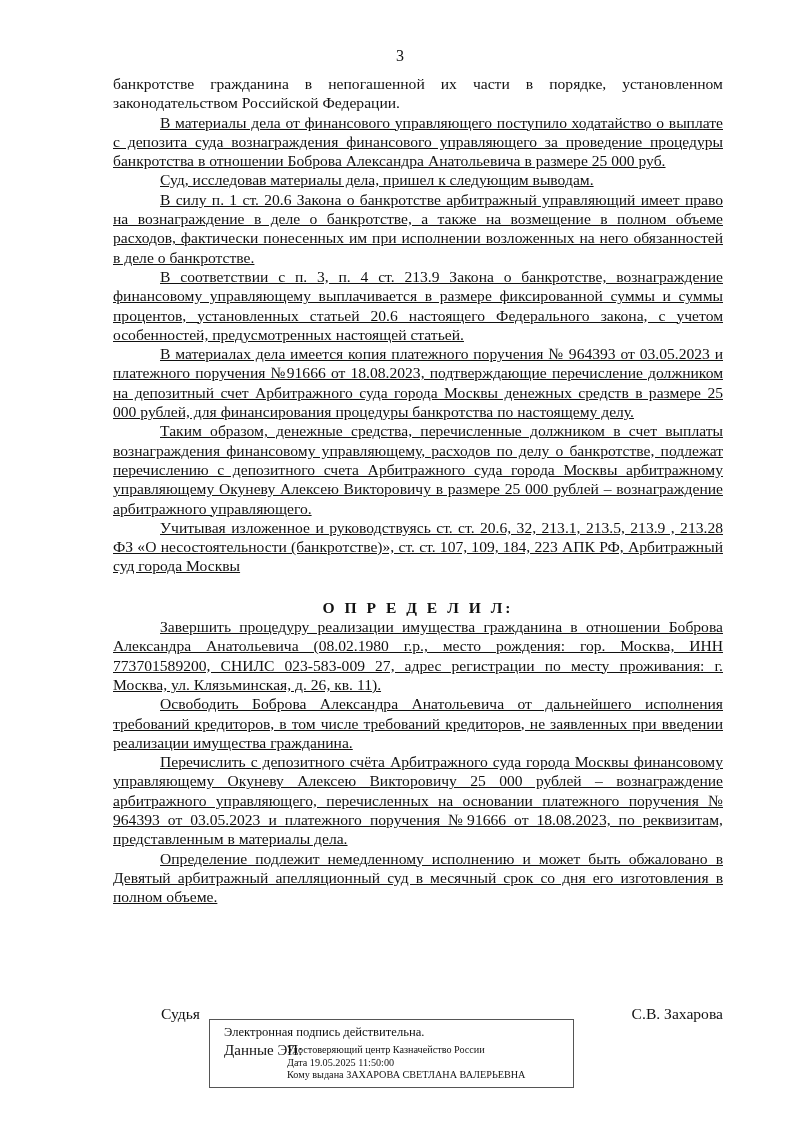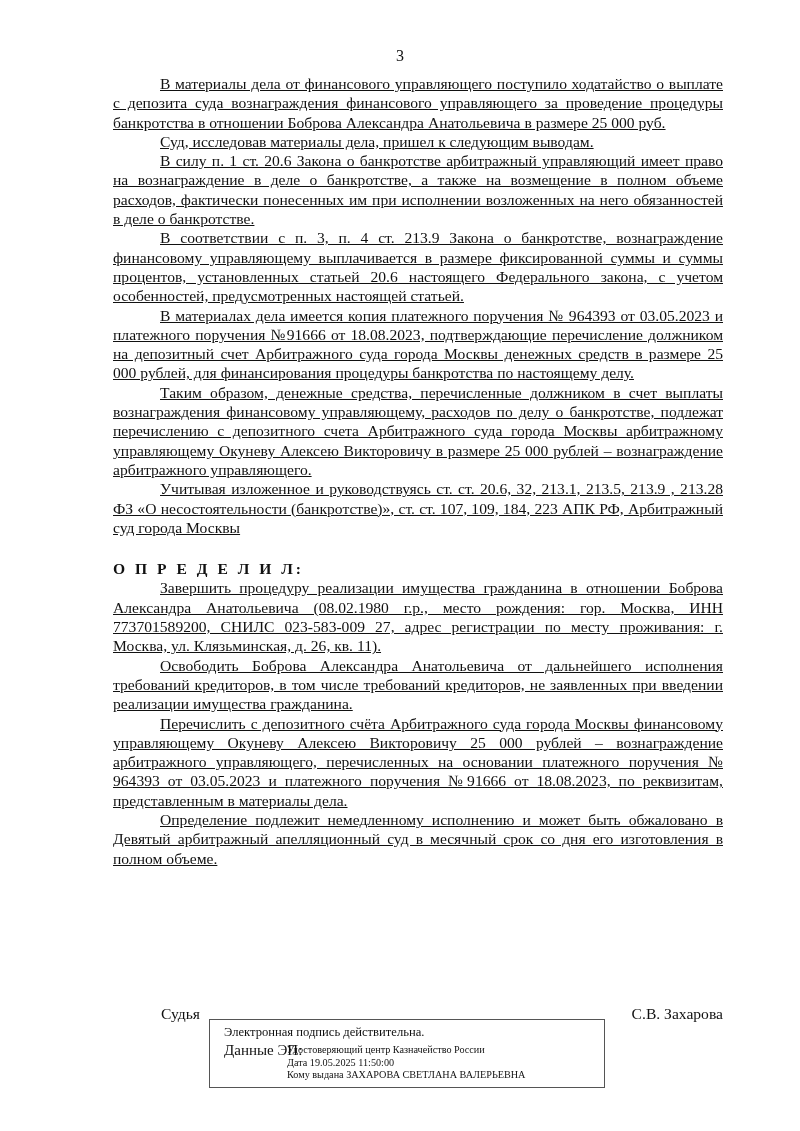--- a/index.html
+++ b/index.html
@@ -4,36 +4,37 @@
 <style>
   html, body { margin: 0; padding: 0; background: #ffffff; }
   body { width: 800px; height: 1131px; position: relative; overflow: hidden;
          font-family: "Liberation Serif", "DejaVu Serif", serif; color: #111; }
   .page { position: absolute; left: 0; top: 0; width: 800px; height: 1131px; background: #fff; }
   .page-number { position: absolute; top: 46px; left: 0; width: 800px; text-align: center; font-size: 16px; line-height: 20px; }
   .body { position: absolute; left: 113px; top: 74px; width: 610px; font-size: 15.6px; line-height: 19.3px; }
   .p { margin: 0; text-align: justify; }
   .p.indent { text-indent: 47px; text-decoration: underline; }
   .p.cont { text-indent: 0; }
-  .heading { margin: 22px 0 0 0; text-align: left; font-weight: bold; letter-spacing: 3px; font-size: 15.6px; line-height: 19.3px; }
+  .heading { margin: 22px 0 0 0; text-align: center; font-weight: bold; letter-spacing: 3px; font-size: 15.6px; line-height: 19.3px; }
   .sign-row { position: absolute; left: 161px; top: 1004px; width: 562px; height: 20px; font-size: 15.6px; line-height: 19px; }
   .judge-label { position: absolute; left: 0; top: 0; text-align: center; }
   .judge-name { position: absolute; right: 0; top: 0; font-family: Liberation Serif, serif; }
-  .esign { position: absolute; left: 209px; top: 1019px; width: 396px; height: 69px; border: 1px solid #555; box-sizing: border-box; }
+  .esign { position: absolute; left: 209px; top: 1019px; width: 365px; height: 69px; border: 1px solid #555; box-sizing: border-box; }
   .esign .valid { position: absolute; left: 14px; top: 5px; font-size: 12.6px; line-height: 15px; }
   .esign .data-label { position: absolute; left: 14px; top: 23px; font-size: 15px; line-height: 15px; }
   .esign .details { position: absolute; left: 77px; top: 24px; font-size: 10.2px; line-height: 12.6px; }
 </style>
 </head>
 <body>
 
 <div class="page">
   <div class="page-number">3</div>
 
   <div class="body">
+    <p class="p cont">банкротстве гражданина в непогашенной их части в порядке, установленном законодательством Российской Федерации.</p>
     <p class="p indent">В материалы дела от финансового управляющего поступило ходатайство о выплате с депозита суда вознаграждения финансового управляющего за проведение процедуры банкротства в отношении Боброва Александра Анатольевича в размере 25 000 руб.</p>
     <p class="p indent">Суд, исследовав материалы дела, пришел к следующим выводам.</p>
     <p class="p indent">В силу п. 1 ст. 20.6 Закона о банкротстве арбитражный управляющий имеет право на вознаграждение в деле о банкротстве, а также на возмещение в полном объеме расходов, фактически понесенных им при исполнении возложенных на него обязанностей в деле о банкротстве.</p>
     <p class="p indent">В соответствии с п. 3, п. 4 ст. 213.9 Закона о банкротстве, вознаграждение финансовому управляющему выплачивается в размере фиксированной суммы и суммы процентов, установленных статьей 20.6 настоящего Федерального закона, с учетом особенностей, предусмотренных настоящей статьей.</p>
     <p class="p indent">В материалах дела имеется копия платежного поручения № 964393 от 03.05.2023 и платежного поручения №91666 от 18.08.2023, подтверждающие перечисление должником на депозитный счет Арбитражного суда города Москвы денежных средств в размере 25 000 рублей, для финансирования процедуры банкротства по настоящему делу.</p>
     <p class="p indent">Таким образом, денежные средства, перечисленные должником в счет выплаты вознаграждения финансовому управляющему, расходов по делу о банкротстве, подлежат перечислению с депозитного счета Арбитражного суда города Москвы арбитражному управляющему Окуневу Алексею Викторовичу в размере 25 000 рублей – вознаграждение арбитражного управляющего.</p>
     <p class="p indent">Учитывая изложенное и руководствуясь ст. ст. 20.6, 32, 213.1, 213.5, 213.9 , 213.28 ФЗ «О несостоятельности (банкротстве)», ст. ст. 107, 109, 184, 223 АПК РФ, Арбитражный суд города Москвы</p>
 
     <div class="heading">О П Р Е Д Е Л И Л:</div>
 

